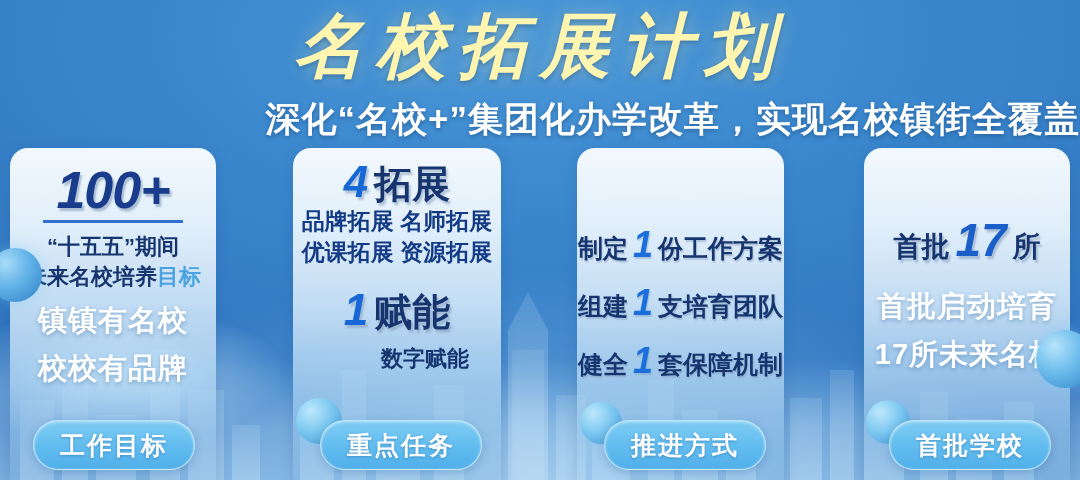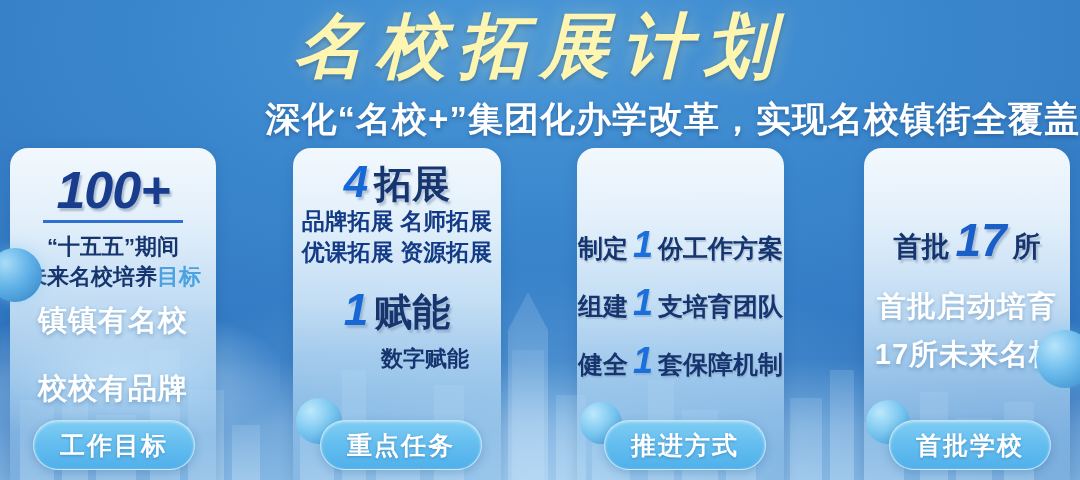--- a/index.html
+++ b/index.html
@@ -342,21 +342,21 @@
 
     <div class="card card-1">
       <div class="card-inner">
         <div class="pos" style="top:14px;">
           <div class="big-num num-100">100+</div>
           <div class="underline"></div>
         </div>
         <div class="pos cap-line" style="top:84px;">“十五五”期间</div>
         <div class="pos cap-line" style="top:114px;"><span>未来名校培养</span><span class="accent">目标</span></div>
         <div class="pos white-line" style="top:152px;">镇镇有名校</div>
-        <div class="pos white-line" style="top:200px;margin-top:20px;">校校有品牌</div>
+        <div class="pos white-line" style="top:200px;">校校有品牌</div>
       </div>
     </div>
 
     <div class="card card-2">
       <div class="card-inner">
         <div class="pos head-row" style="top:12px;"><span class="n">4</span><span>拓展</span></div>
         <div class="pos four-grid" style="top:58px;">品牌拓展  名师拓展</div>
         <div class="pos four-grid" style="top:89px;">优课拓展  资源拓展</div>
         <div class="pos head-row" style="top:140px;"><span class="n">1</span><span>赋能</span></div>
         <div class="pos sub-small" style="top:196px;">数字赋能</div>

